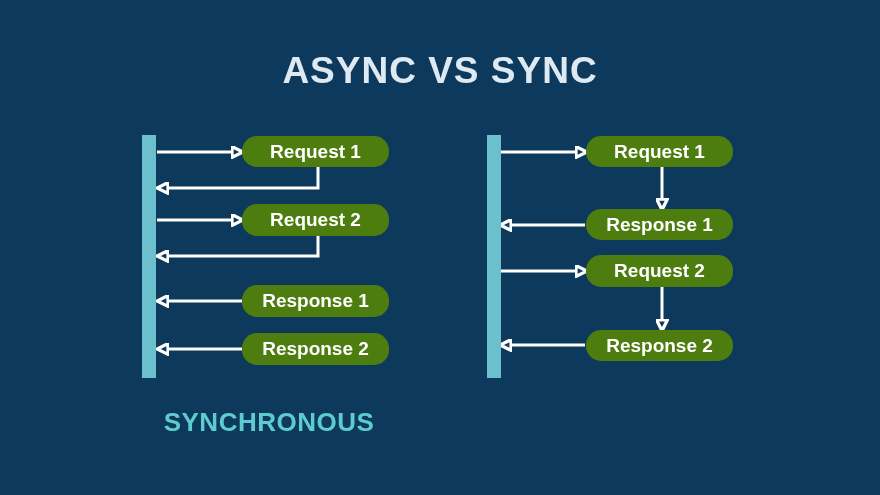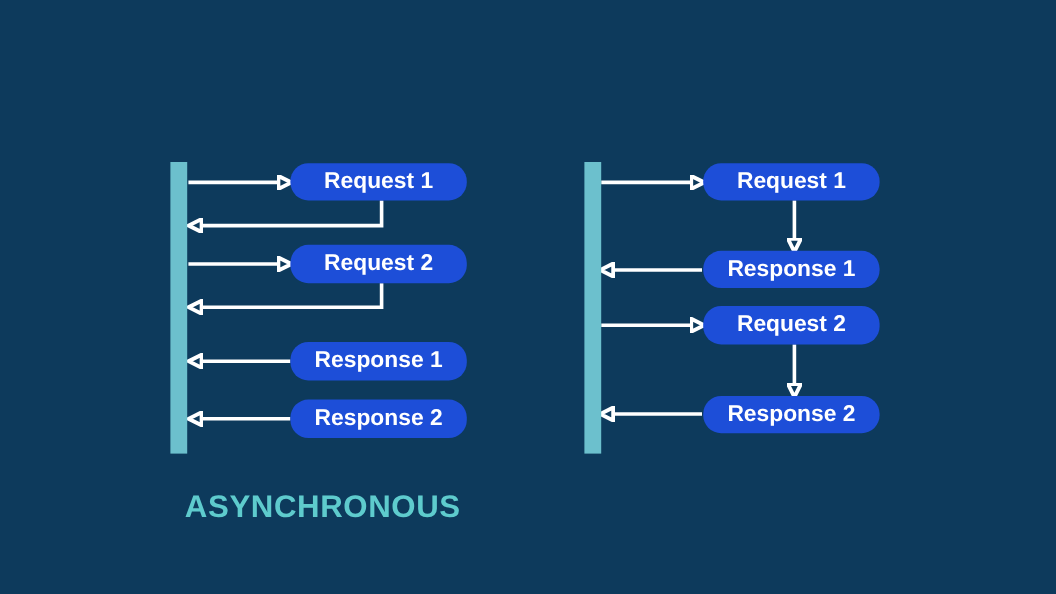--- a/index.html
+++ b/index.html
@@ -22,21 +22,21 @@
   .lifeline{
     position:absolute;
     width:14px;height:243px;top:135px;
     background:#6cc0cd;
   }
   .lifeline.left{left:142px;}
   .lifeline.right{left:487px;}
   .node{
     position:absolute;
     width:147px;
-    background:#1d4ed8;
+    background:#4d7c0f;
     color:#ffffff;
     font-size:19px;
     font-weight:700;
     display:flex;align-items:center;justify-content:center;border-radius:15px;
   }
   .arrows{
     position:absolute;left:0;top:0;width:880px;height:495px;
     pointer-events:none;
   }
   .arrows path{
@@ -53,20 +53,21 @@
     white-space:nowrap;
   }
   .caption.async{left:269px;}
   .caption.sync{left:611px;}
 </style>
 </head>
 <body>
 
 <div class="stage">
 
+  <div class="title">ASYNC VS SYNC</div>
 
   <svg class="arrows" viewBox="0 0 880 495" xmlns="http://www.w3.org/2000/svg">
     <defs>
       <marker id="ah" viewBox="0 0 12 12" refX="1" refY="6" markerWidth="13" markerHeight="13" orient="auto" markerUnits="userSpaceOnUse">
         <path d="M1,1 L11,6 L1,11 Z" fill="#ffffff" stroke="none"></path>
       </marker>
     </defs>
 
     <path d="M157,152 H232" marker-end="url(#ah)"></path>
     <path d="M318,167 V188 H168" marker-end="url(#ah)"></path>
@@ -104,15 +105,15 @@
   <div class="node" style="left:586px;top:209px;height:31px;">
       <span>Response 1</span>
     </div>
   <div class="node" style="left:586px;top:255px;height:32px;">
       <span>Request 2</span>
     </div>
   <div class="node" style="left:586px;top:330px;height:31px;">
       <span>Response 2</span>
     </div>
 
-  <div class="caption async">ASYNCHRONOUS</div>
+  <div class="caption async">SYNCHRONOUS</div>
 
 </div>
 
 </body></html>

